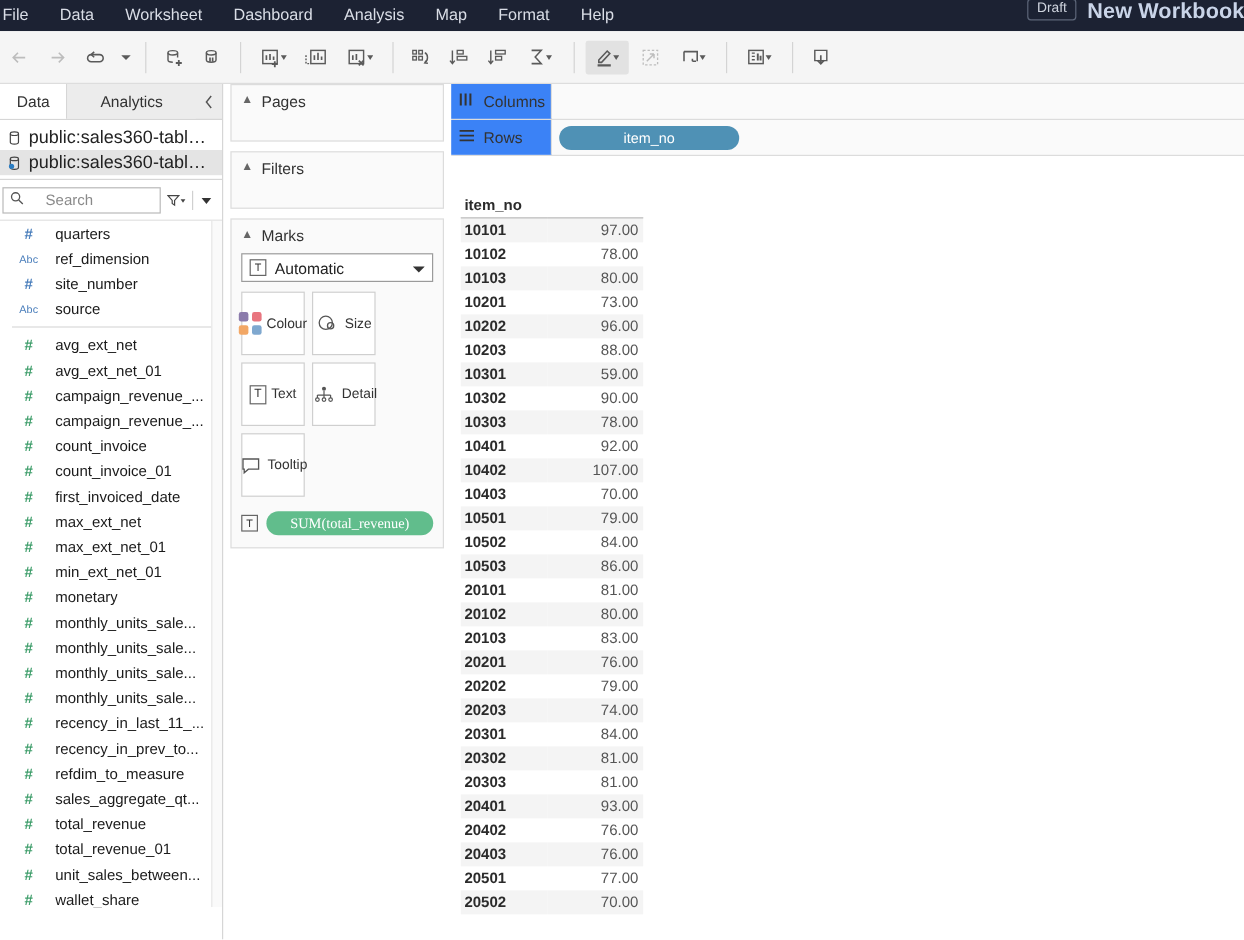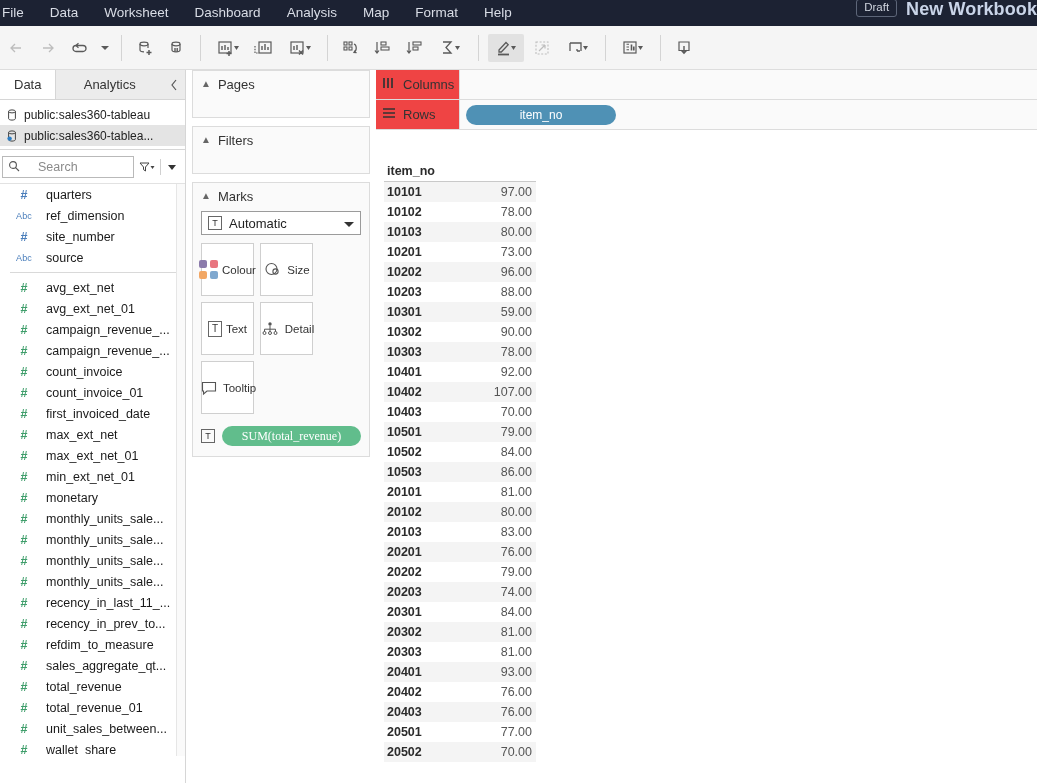--- a/index.html
+++ b/index.html
@@ -67,21 +67,21 @@
   .pane-tab.active{ background:#fff; border-right:1px solid #d6d6d6; font-weight:400; }
   .pane-tab.analytics{ flex:1; background:#ececec; }
   .pane-collapse{
     width:22px; display:flex; align-items:center; justify-content:center;
     color:#555; font-size:12px; cursor:default;
   }
 
   .ds-list{ padding:4px 0 3px; border-bottom:1px solid #d6d6d6; background:#fff;}
   .ds-row{
     height:21px; display:flex; align-items:center; gap:6px;
-    padding:0 6px; font-size:12px; color:#222; cursor:default;
+    padding:0 6px; font-size:15px; color:#222; cursor:default;
   }
   .ds-row.selected{ background:#e4e4e4; }
   .ds-ico{ width:12px; display:flex; justify-content:center; flex:0 0 12px; }
   .ds-name{ white-space:nowrap; overflow:hidden; text-overflow:ellipsis; }
 
   .search-row{
     height:34px; display:flex; align-items:center; gap:4px;
     padding:0 6px 0 2px; border-bottom:1px solid #e2e2e2; background:#fff;
   }
   .search-box{
@@ -168,21 +168,21 @@
   .sheetarea{
     position:absolute; left:376px; top:70px; right:0; bottom:0; background:#fff;
   }
   .shelf{
     height:30px; display:flex; align-items:stretch;
     border-bottom:1px solid #dcdcdc; background:#fafafa;
   }
   .shelf-label{
     width:84px; flex:0 0 84px; display:flex; align-items:center; gap:7px;
     padding-left:6px; font-size:13px; color:#333; cursor:default;
-    border-right:1px solid #dcdcdc; background:#ef4444;
+    border-right:1px solid #dcdcdc; background:#3b82f6;
   }
   .shelf-drop{ flex:1; display:flex; align-items:center; padding:0 6px; gap:6px; }
   .pill-blue{
     height:20px; border-radius:10px; background:#4f91b5; color:#fff;
     font-size:12px; display:flex; align-items:center; justify-content:center;
     padding:0 18px; min-width:150px; cursor:default;
   }
   .sheet-body{ position:relative; padding:18px 0 0 8px; }
   .sheet-title{
     font-size:17px; color:#666; font-weight:400; padding-left:3px; letter-spacing:.1px;

